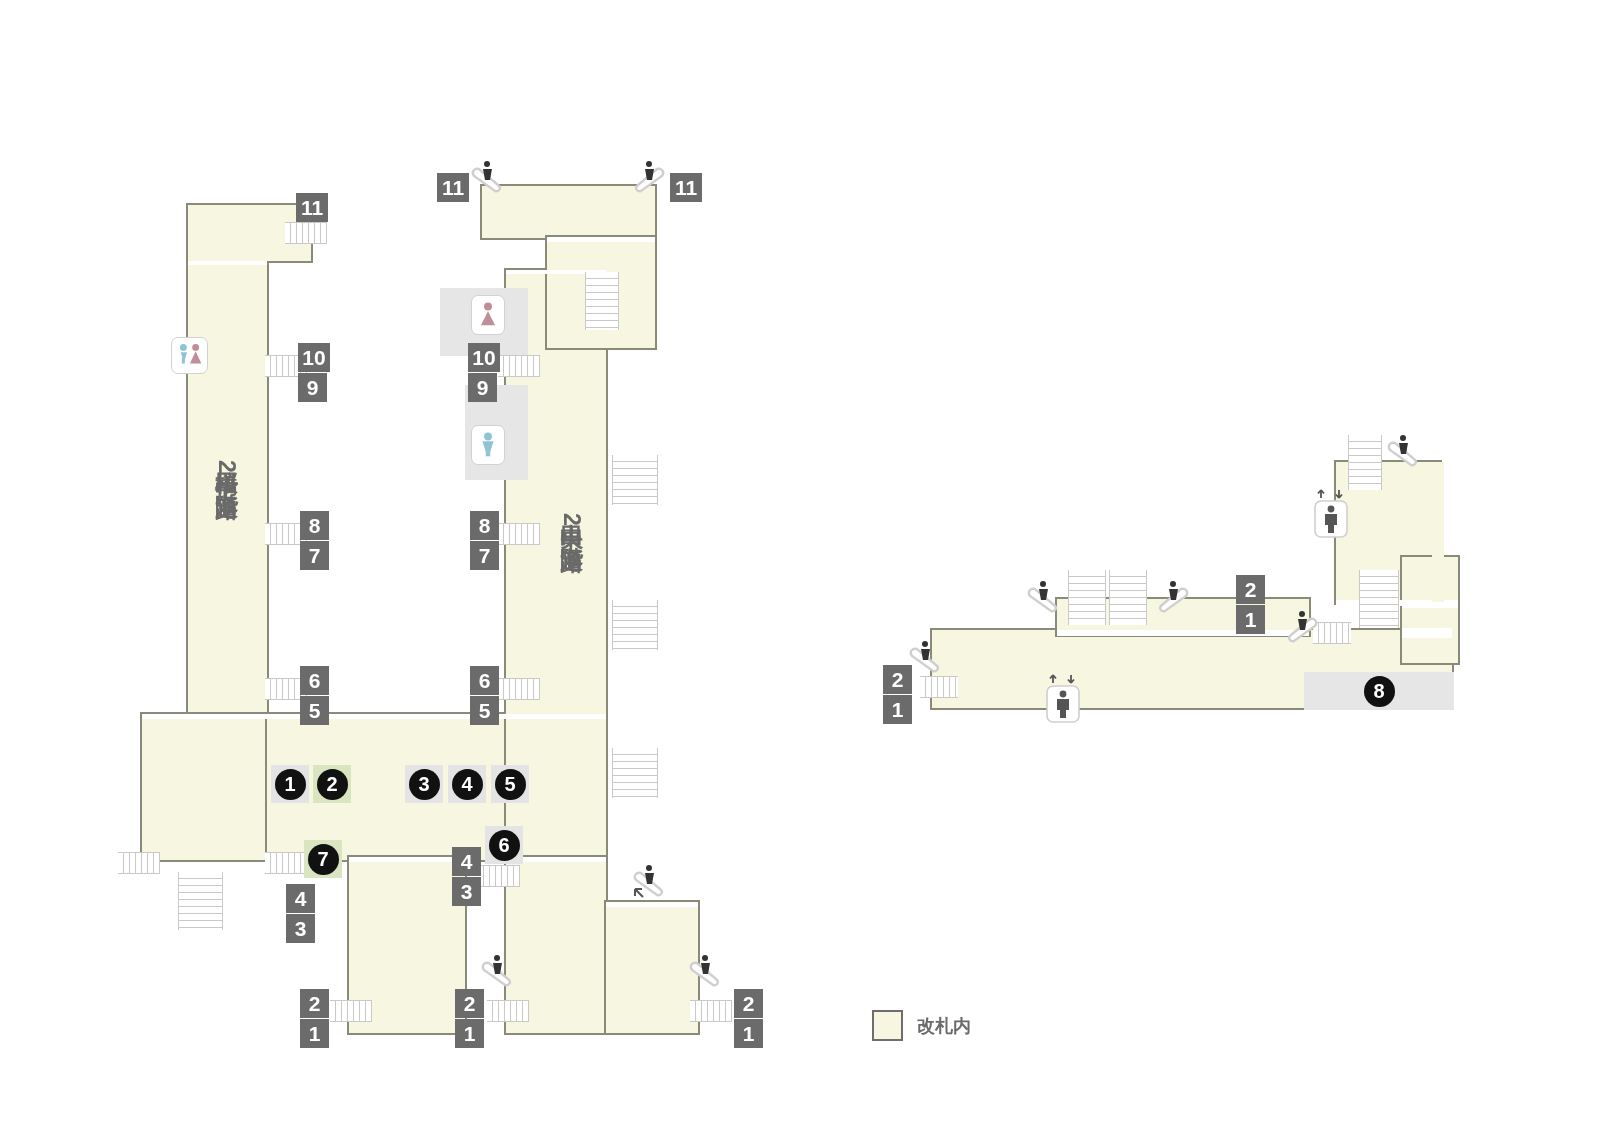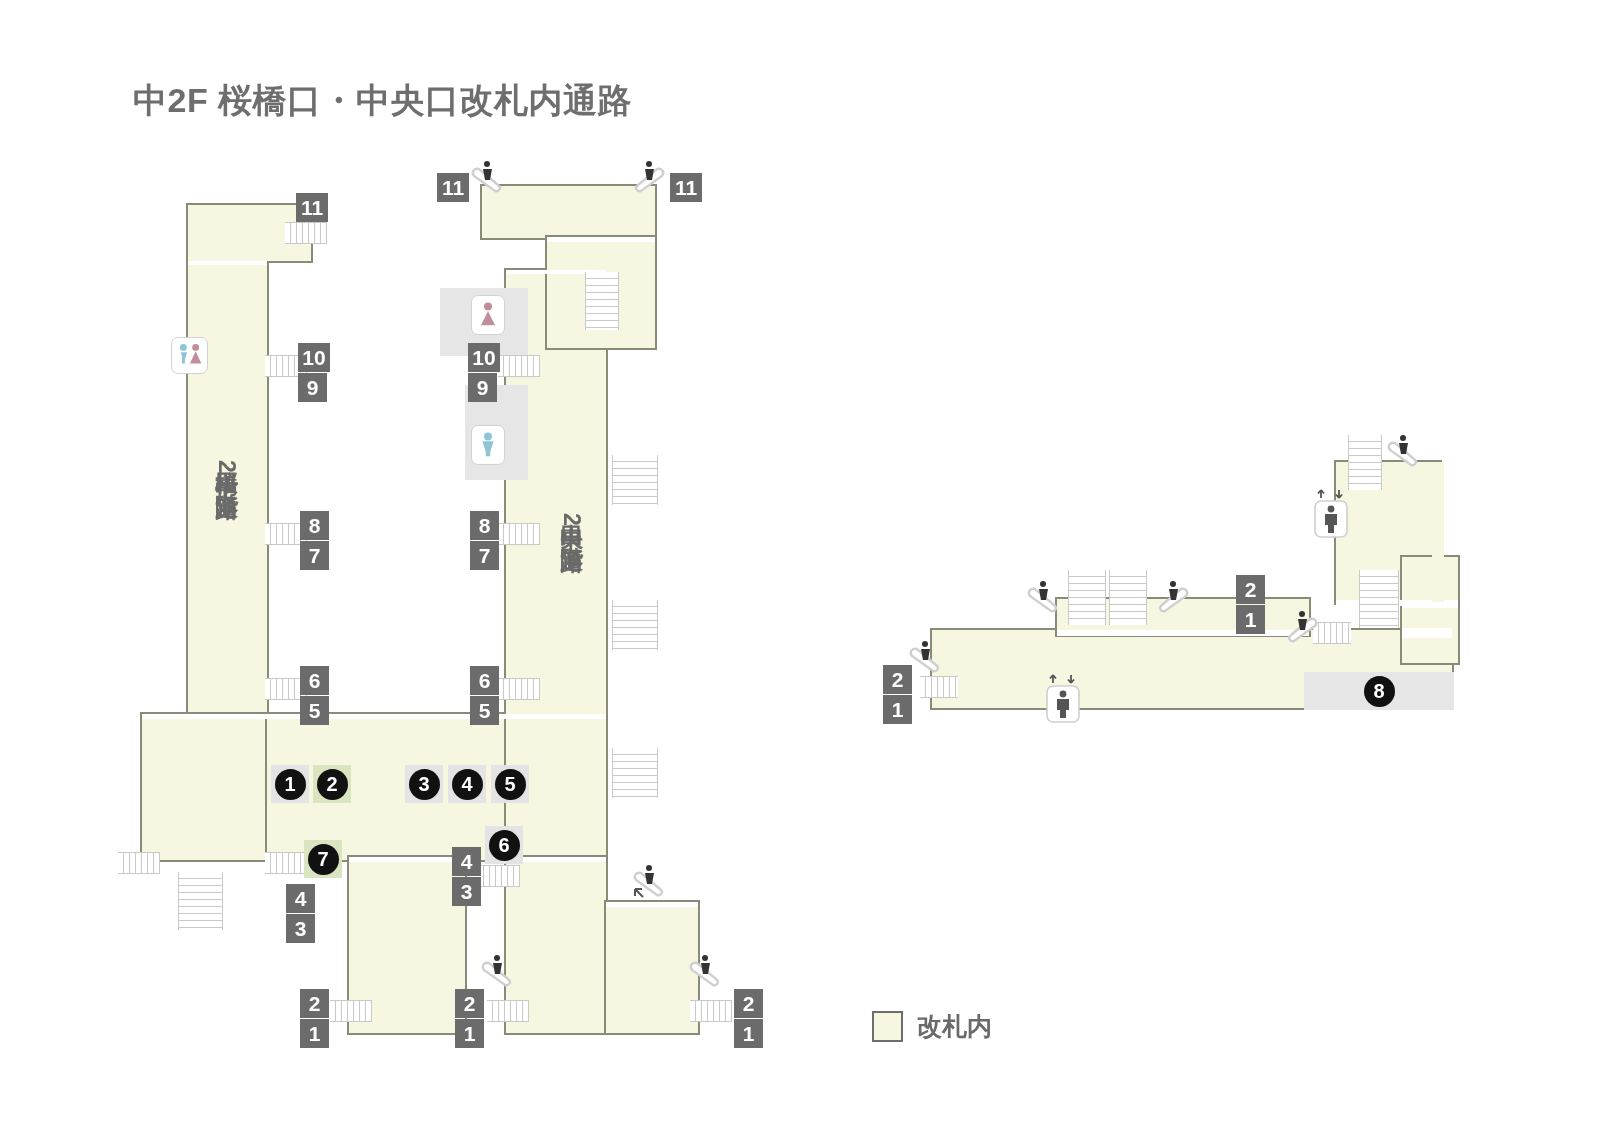--- a/index.html
+++ b/index.html
@@ -121,28 +121,27 @@
   }
   .wc svg{width:100%;height:100%;display:block;}
   .wc.both{width:37px;height:37px;}
   .wc.single{width:34px;height:40px;}
 
   
   #legend{position:absolute;left:872px;top:1010px;display:flex;align-items:center;gap:14px;}
   #legend .swatch{
     width:31px;height:31px;background:#f6f6e1;border:2px solid #6e6e6e;box-sizing:border-box;
   }
-  #legend .legend-label{font-size:25px;font-weight:bold;color:#6a6a6a;}
+  #legend .legend-label{font-size:18px;font-weight:bold;color:#6a6a6a;}
 </style>
 </head>
 <body>
 
 <div class="map-root">
 
-  <div class="title" id="title-left">中2F 桜橋口・中央口改札内通路</div>
 
   <div class="floor" style="left:186px;top:203px;width:127px;height:60px;"></div>
 
   <div class="floor" style="left:186px;top:258px;width:83px;height:466px;"></div>
 
   <div class="floor" style="left:140px;top:712px;width:129px;height:150px;"></div>
 
   <div class="floor" style="left:265px;top:712px;width:290px;height:150px;"></div>
 
   <div class="floor" style="left:347px;top:855px;width:120px;height:180px;"></div>

